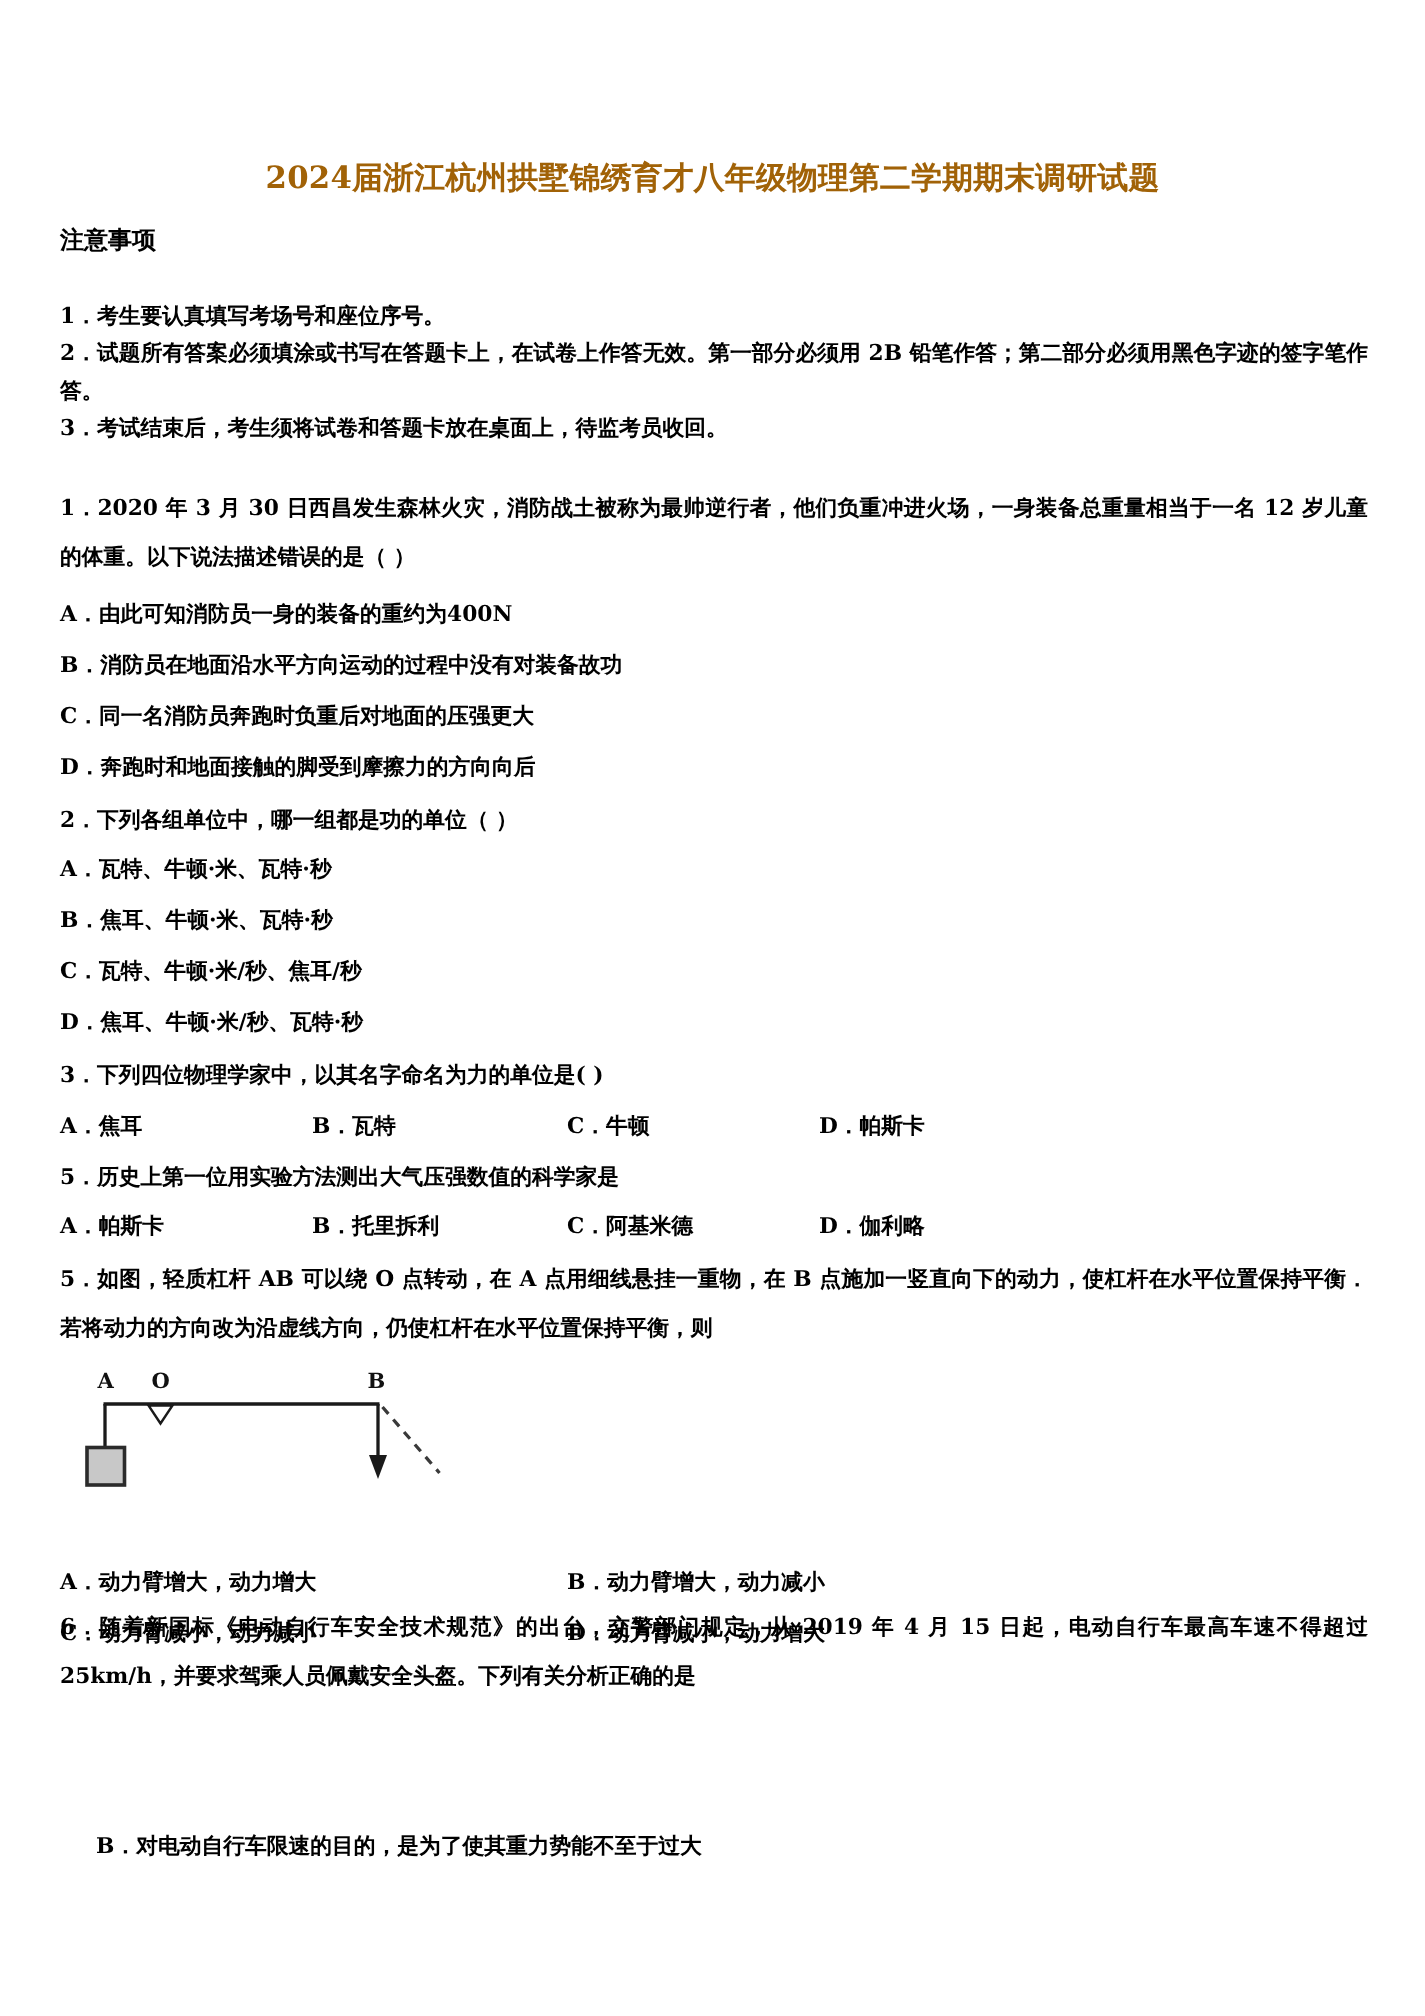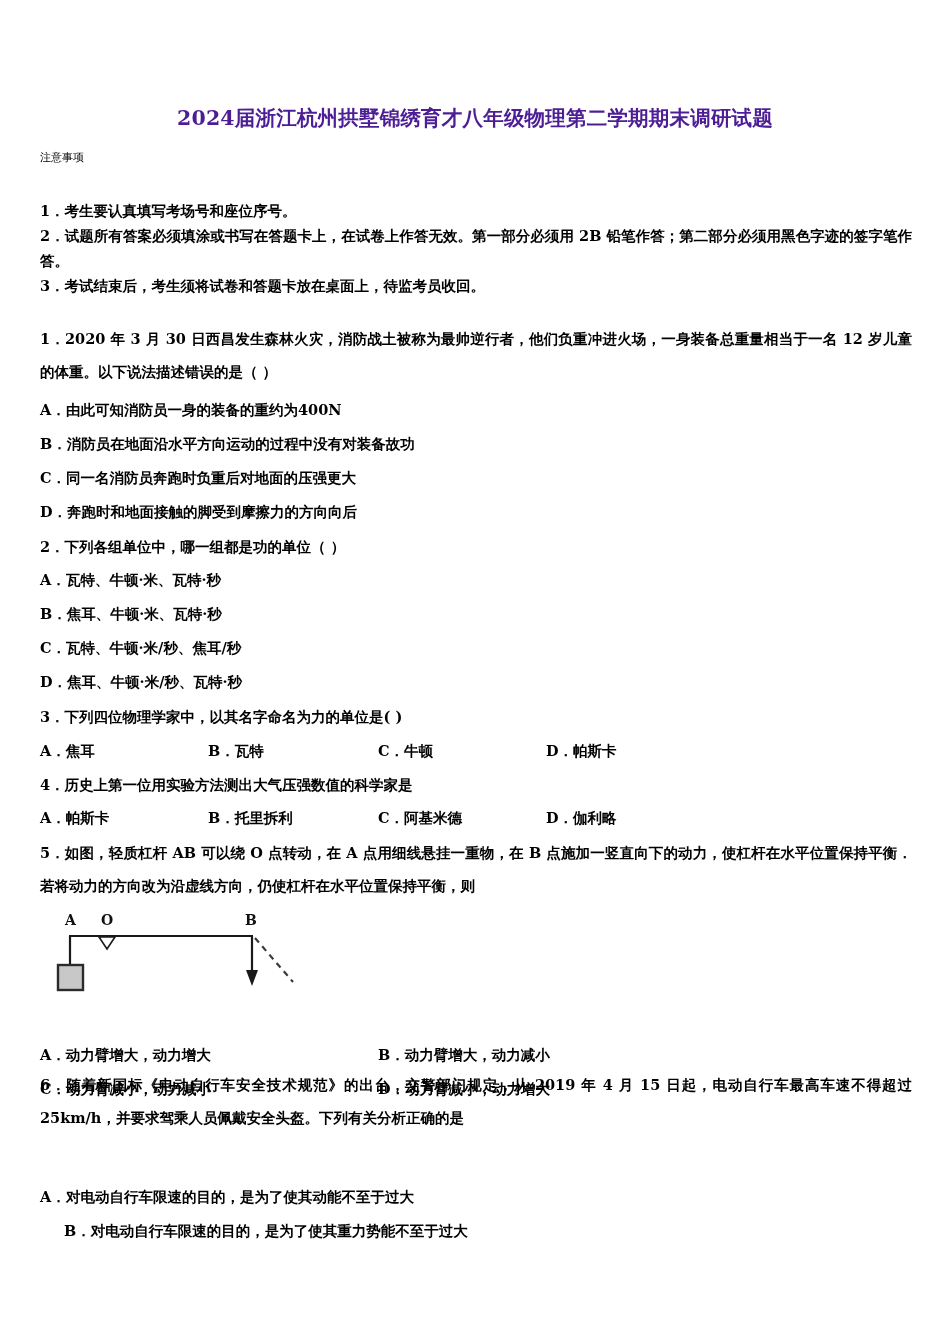--- a/index.html
+++ b/index.html
@@ -26,31 +26,31 @@
   }
   .title {
     position: absolute;
     left: 0;
     top: 104px;
     width: 950px;
     text-align: center;
     font-size: 20.5px;
     font-weight: bold;
     letter-spacing: 0.2px;
-    color: #4c1d95;
+    color: #a16207;
   }
   .block {
     position: absolute;
     left: 40px;
     width: 872px;
   }
   .notice-head {
     top: 150px;
-    font-size: 11px;
-    font-weight: normal;
+    font-size: 16px;
+    font-weight: bold;
   }
   .notice-lines {
     top: 172px;
     font-size: 14.5px;
     line-height: 25px;
     font-weight: bold;
     margin-top: 26px;
   }
   .notice-lines .nline {
     display: block;
@@ -133,21 +133,21 @@
   <div class="block opt" style="top:665px;"><span class="lab">D．</span><span>焦耳、牛顿·米/秒、瓦特·秒</span></div>
 
   <div class="block q" style="top:700px;">3．下列四位物理学家中，以其名字命名为力的单位是(      )</div>
   <div class="optrow" style="top:734px;">
     <span class="cell" style="left:0px;"><span class="lab">A．</span><span>焦耳</span></span>
     <span class="cell" style="left:168px;"><span class="lab">B．</span><span>瓦特</span></span>
     <span class="cell" style="left:338px;"><span class="lab">C．</span><span>牛顿</span></span>
     <span class="cell" style="left:506px;"><span class="lab">D．</span><span>帕斯卡</span></span>
   </div>
 
-  <div class="block q" style="top:768px;">4．历史上第一位用实验方法测出大气压强数值的科学家是</div>
+  <div class="block q" style="top:768px;">5．历史上第一位用实验方法测出大气压强数值的科学家是</div>
   <div class="optrow" style="top:801px;">
     <span class="cell" style="left:0px;"><span class="lab">A．</span><span>帕斯卡</span></span>
     <span class="cell" style="left:168px;"><span class="lab">B．</span><span>托里拆利</span></span>
     <span class="cell" style="left:338px;"><span class="lab">C．</span><span>阿基米德</span></span>
     <span class="cell" style="left:506px;"><span class="lab">D．</span><span>伽利略</span></span>
   </div>
 
   <div class="block q" style="top:836px;">5．如图，轻质杠杆 AB 可以绕 O 点转动，在 A 点用细线悬挂一重物，在 B 点施加一竖直向下的动力，使杠杆在水平位置保持平衡．若将动力的方向改为沿虚线方向，仍使杠杆在水平位置保持平衡，则</div>
 
   <div class="figure">
@@ -175,16 +175,15 @@
   <div class="optrow" style="top:1072px;">
     <span class="cell" style="left:0px;"><span class="lab">C．</span><span>动力臂减小，动力减小</span></span>
     <span class="cell" style="left:338px;"><span class="lab">D．</span><span>动力臂减小，动力增大</span></span>
   </div>
   <div class="optrow" style="top:1038px;">
     <span class="cell" style="left:0px;"><span class="lab">A．</span><span>动力臂增大，动力增大</span></span>
     <span class="cell" style="left:338px;"><span class="lab">B．</span><span>动力臂增大，动力减小</span></span>
   </div>
 
   <div class="block q" style="top:1068px;">6．随着新国标《电动自行车安全技术规范》的出台，交警部门规定，从 2019 年 4 月 15 日起，电动自行车最高车速不得超过 25km/h，并要求驾乘人员佩戴安全头盔。下列有关分析正确的是</div>
-  <div class="block opt" style="top:1180px;"><span class="lab">A．</span><span>对电动自行车限速的目的，是为了使其动能不至于过大</span></div>
   <div class="block opt" style="top:1214px;margin-left:24px;"><span class="lab">B．</span><span>对电动自行车限速的目的，是为了使其重力势能不至于过大</span></div>
 
 </div>
 
 </body></html>

